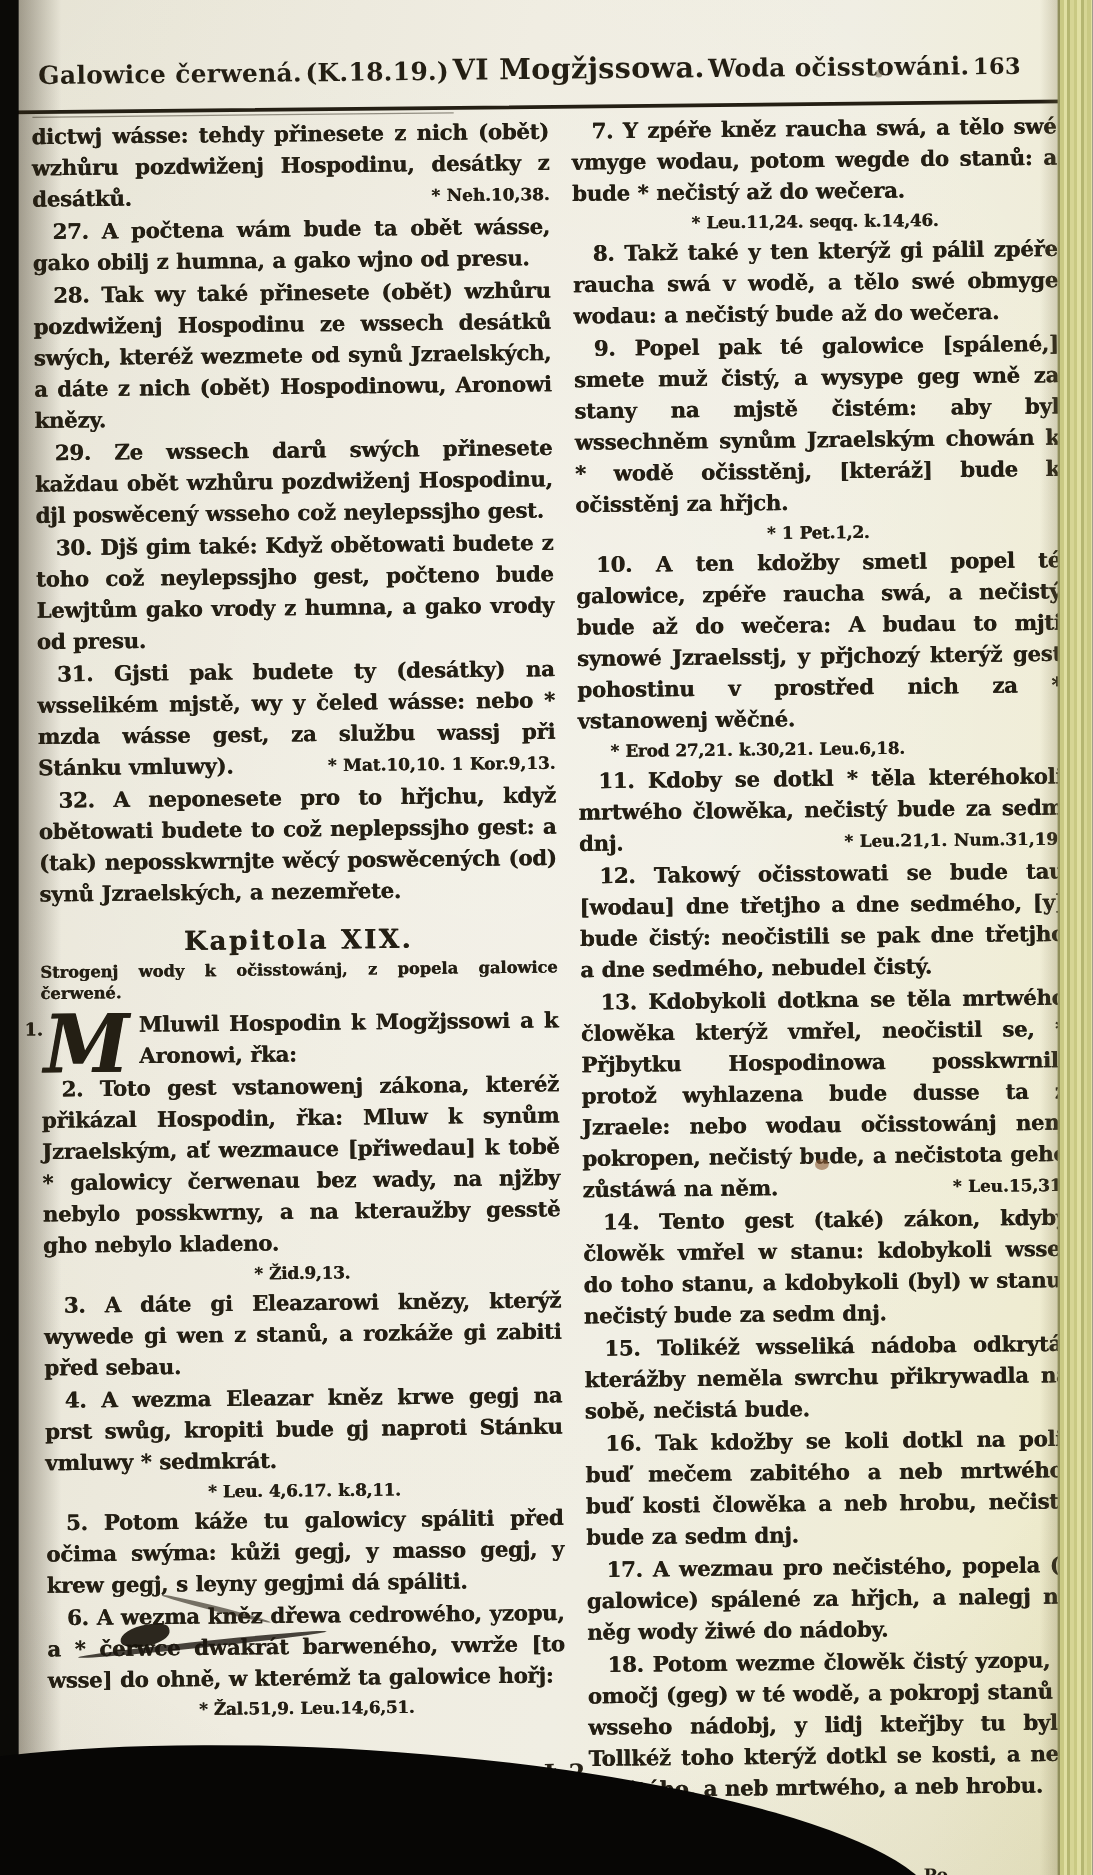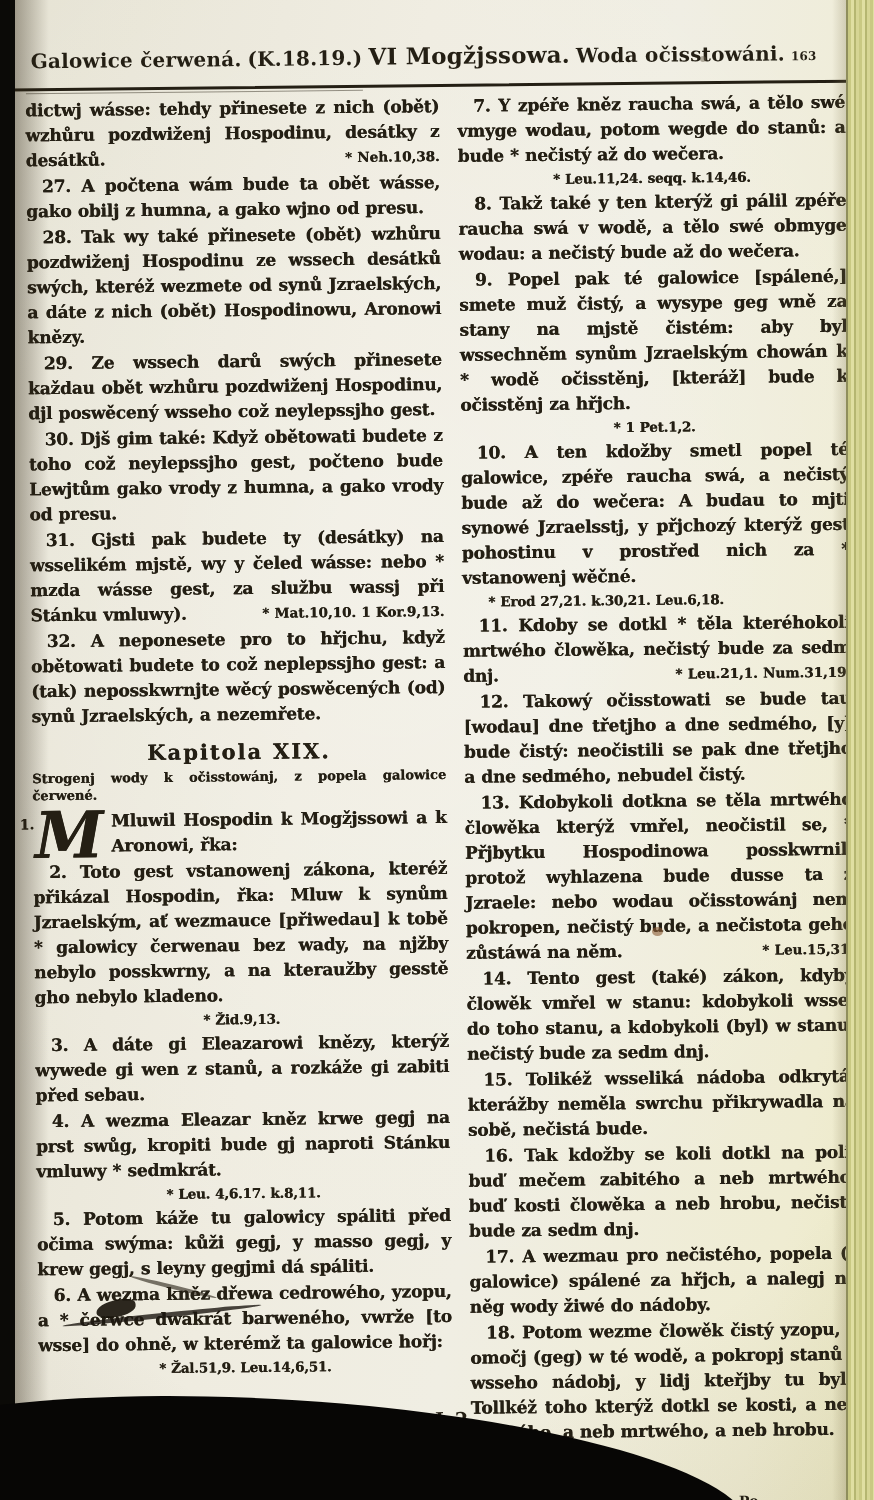--- a/index.html
+++ b/index.html
@@ -42,21 +42,21 @@
   .stain-b{position:absolute;left:700px;top:56px;width:6px;height:6px;background:#6b6352;border-radius:50%;opacity:.5;}
 
   .page-inner{position:absolute;inset:0;transform:rotate(-0.6deg);transform-origin:50% 0;}
 
   
   .running-head{position:absolute;top:42px;left:30px;right:58px;
     display:flex;justify-content:space-between;align-items:baseline;
     font-weight:700;letter-spacing:.2px;}
   .rh-left,.rh-ref,.rh-right{font-size:20px;}
   .rh-center{font-size:23px;}
-  .rh-page{font-size:12px;}
+  .rh-page{font-size:18px;}
   .head-rule{position:absolute;top:84px;left:8px;right:22px;height:3px;background:var(--ink);border-radius:2px;}
   .head-rule::after{content:"";position:absolute;left:2%;top:5px;width:40%;height:1px;background:rgba(35,28,15,.45);}
 
   
   .columns{position:absolute;top:94px;left:24px;right:30px;display:flex;gap:18px;}
   .col{font-size:17px;line-height:25px;font-weight:700;text-align:justify;
     letter-spacing:-.2px;word-spacing:.5px;
     text-shadow:.35px 0 0 currentColor;}
   .col-left{width:414px;flex:none;}
   .col-right{flex:1;}

